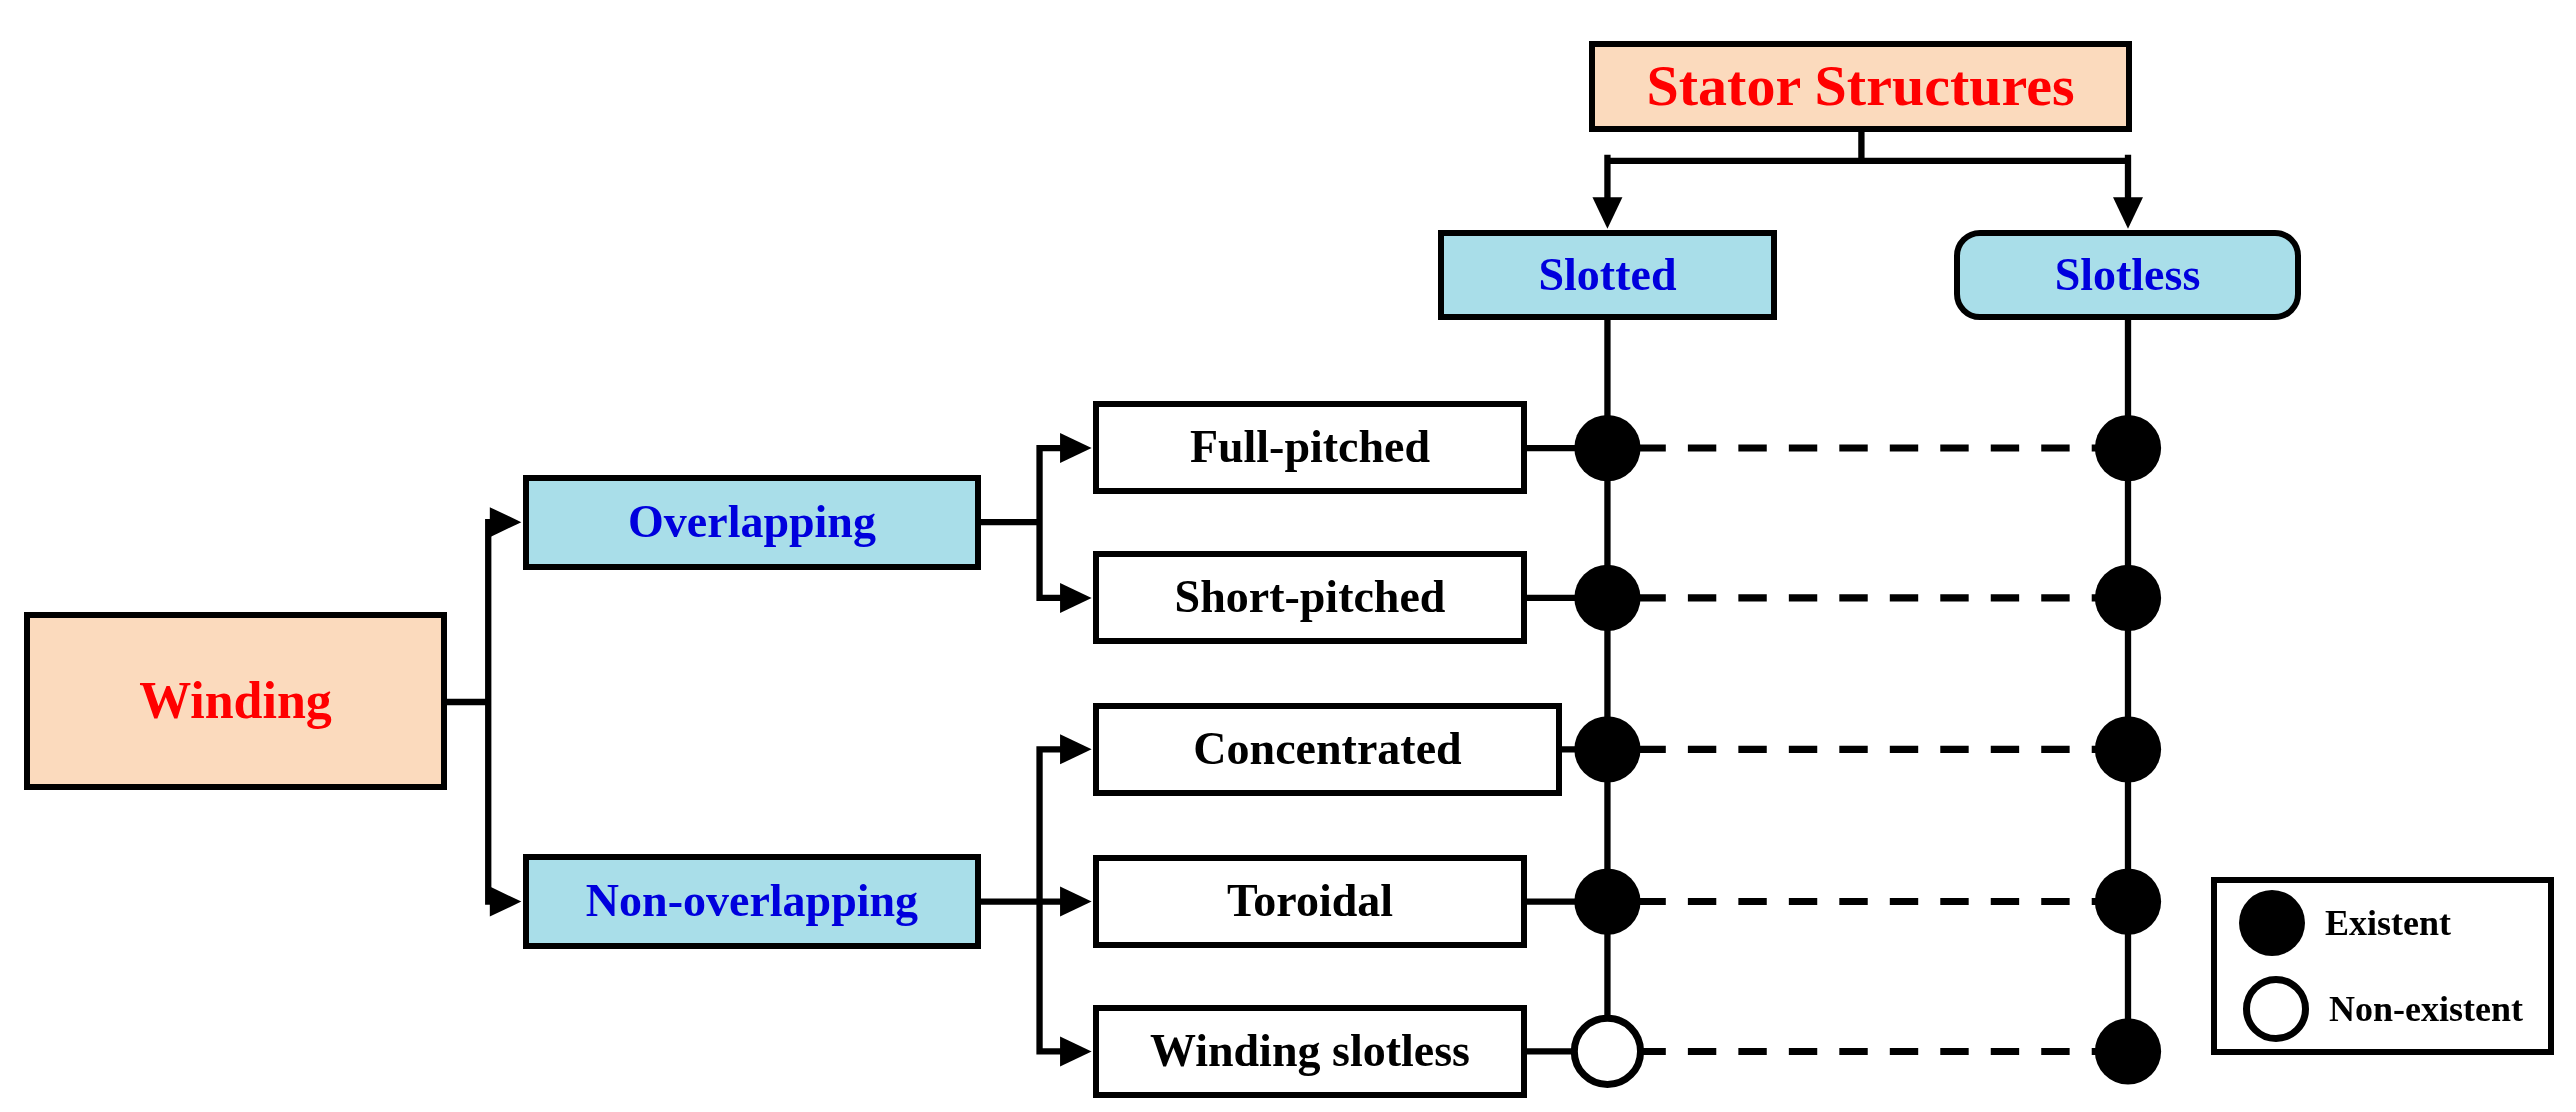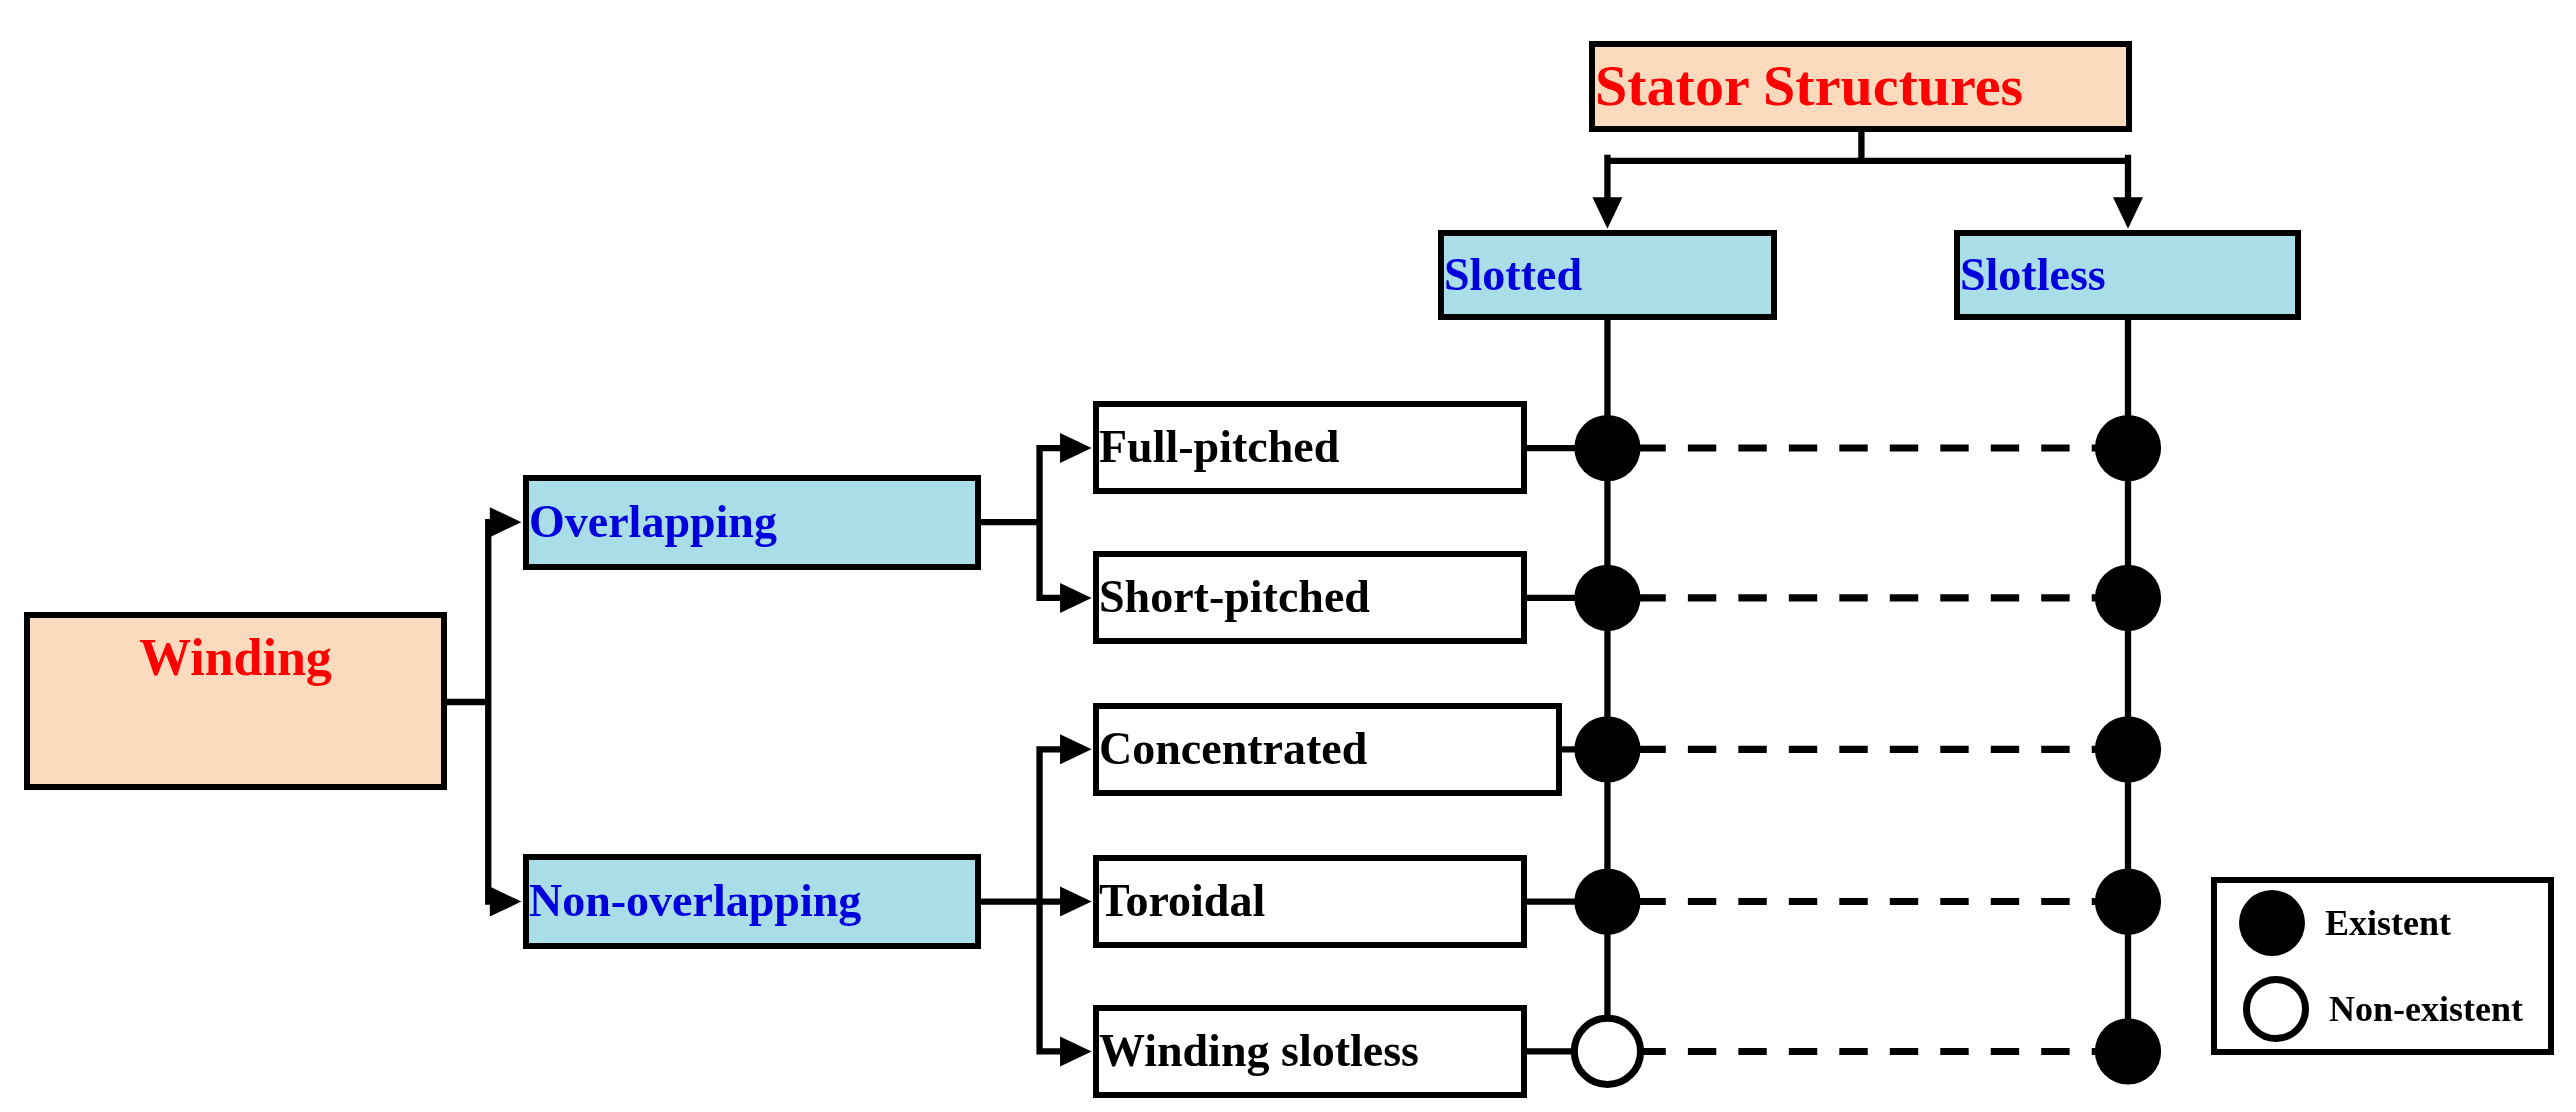--- a/index.html
+++ b/index.html
@@ -1,20 +1,20 @@
 <!DOCTYPE html>
 <html style="font-size:12.6px"><head>
 <meta charset="utf-8">
 <style>
   html,body{margin:0;padding:0;background:#ffffff;}
   .canvas{position:relative;width:2576px;height:1113px;background:#ffffff;overflow:hidden;
           font-family:"Liberation Serif","DejaVu Serif",serif;}
   svg.layer{position:absolute;left:0;top:0;width:2576px;height:1113px;}
   .node{position:absolute;box-sizing:border-box;border:6.3px solid #000;
-        display:flex;align-items:center;
+        display:flex;align-items:center;justify-content:center;
         font-weight:bold;text-align:center;line-height:1.05;}
   .node.peach{background:#FBDABD;color:#FF0000;}
   .node.blue{background:#A9DEE9;color:#0000DD;}
   .node.white{background:#ffffff;color:#000000;}
   .fs-stator{font-size:58px;}
   .fs-node{font-size:46px;}
   .fs-winding{font-size:52px;line-height:1.55;}
   .conn{stroke:#000;stroke-width:8;fill:none;stroke-linecap:square;}
   .conn-dash{stroke:#000;stroke-width:9;fill:none;stroke-dasharray:36 28;}
   .arrow{fill:#000;stroke:none;}
@@ -81,21 +81,21 @@
   </svg>
 
   <div class="node peach fs-stator" style="left:1589px;top:41px;width:543px;height:91px;">
     <span>Stator Structures</span>
   </div>
 
   <div class="node blue fs-node" style="left:1438px;top:230px;width:339px;height:90px;">
     <span>Slotted</span>
   </div>
 
-  <div class="node blue fs-node" style="left:1954px;top:230px;width:347px;height:90px;">
+  <div class="node blue fs-node" style="left:1954px;top:230px;width:347px;height:90px;border-radius:26px;">
     <span>Slotless</span>
   </div>
 
   <div class="node peach fs-winding" style="left:24px;top:612px;width:423px;height:178px;flex-direction:column;">
     <span>Winding</span>
   </div>
 
   <div class="node blue fs-node" style="left:523px;top:475px;width:458px;height:95px;">
     <span>Overlapping</span>
   </div>

